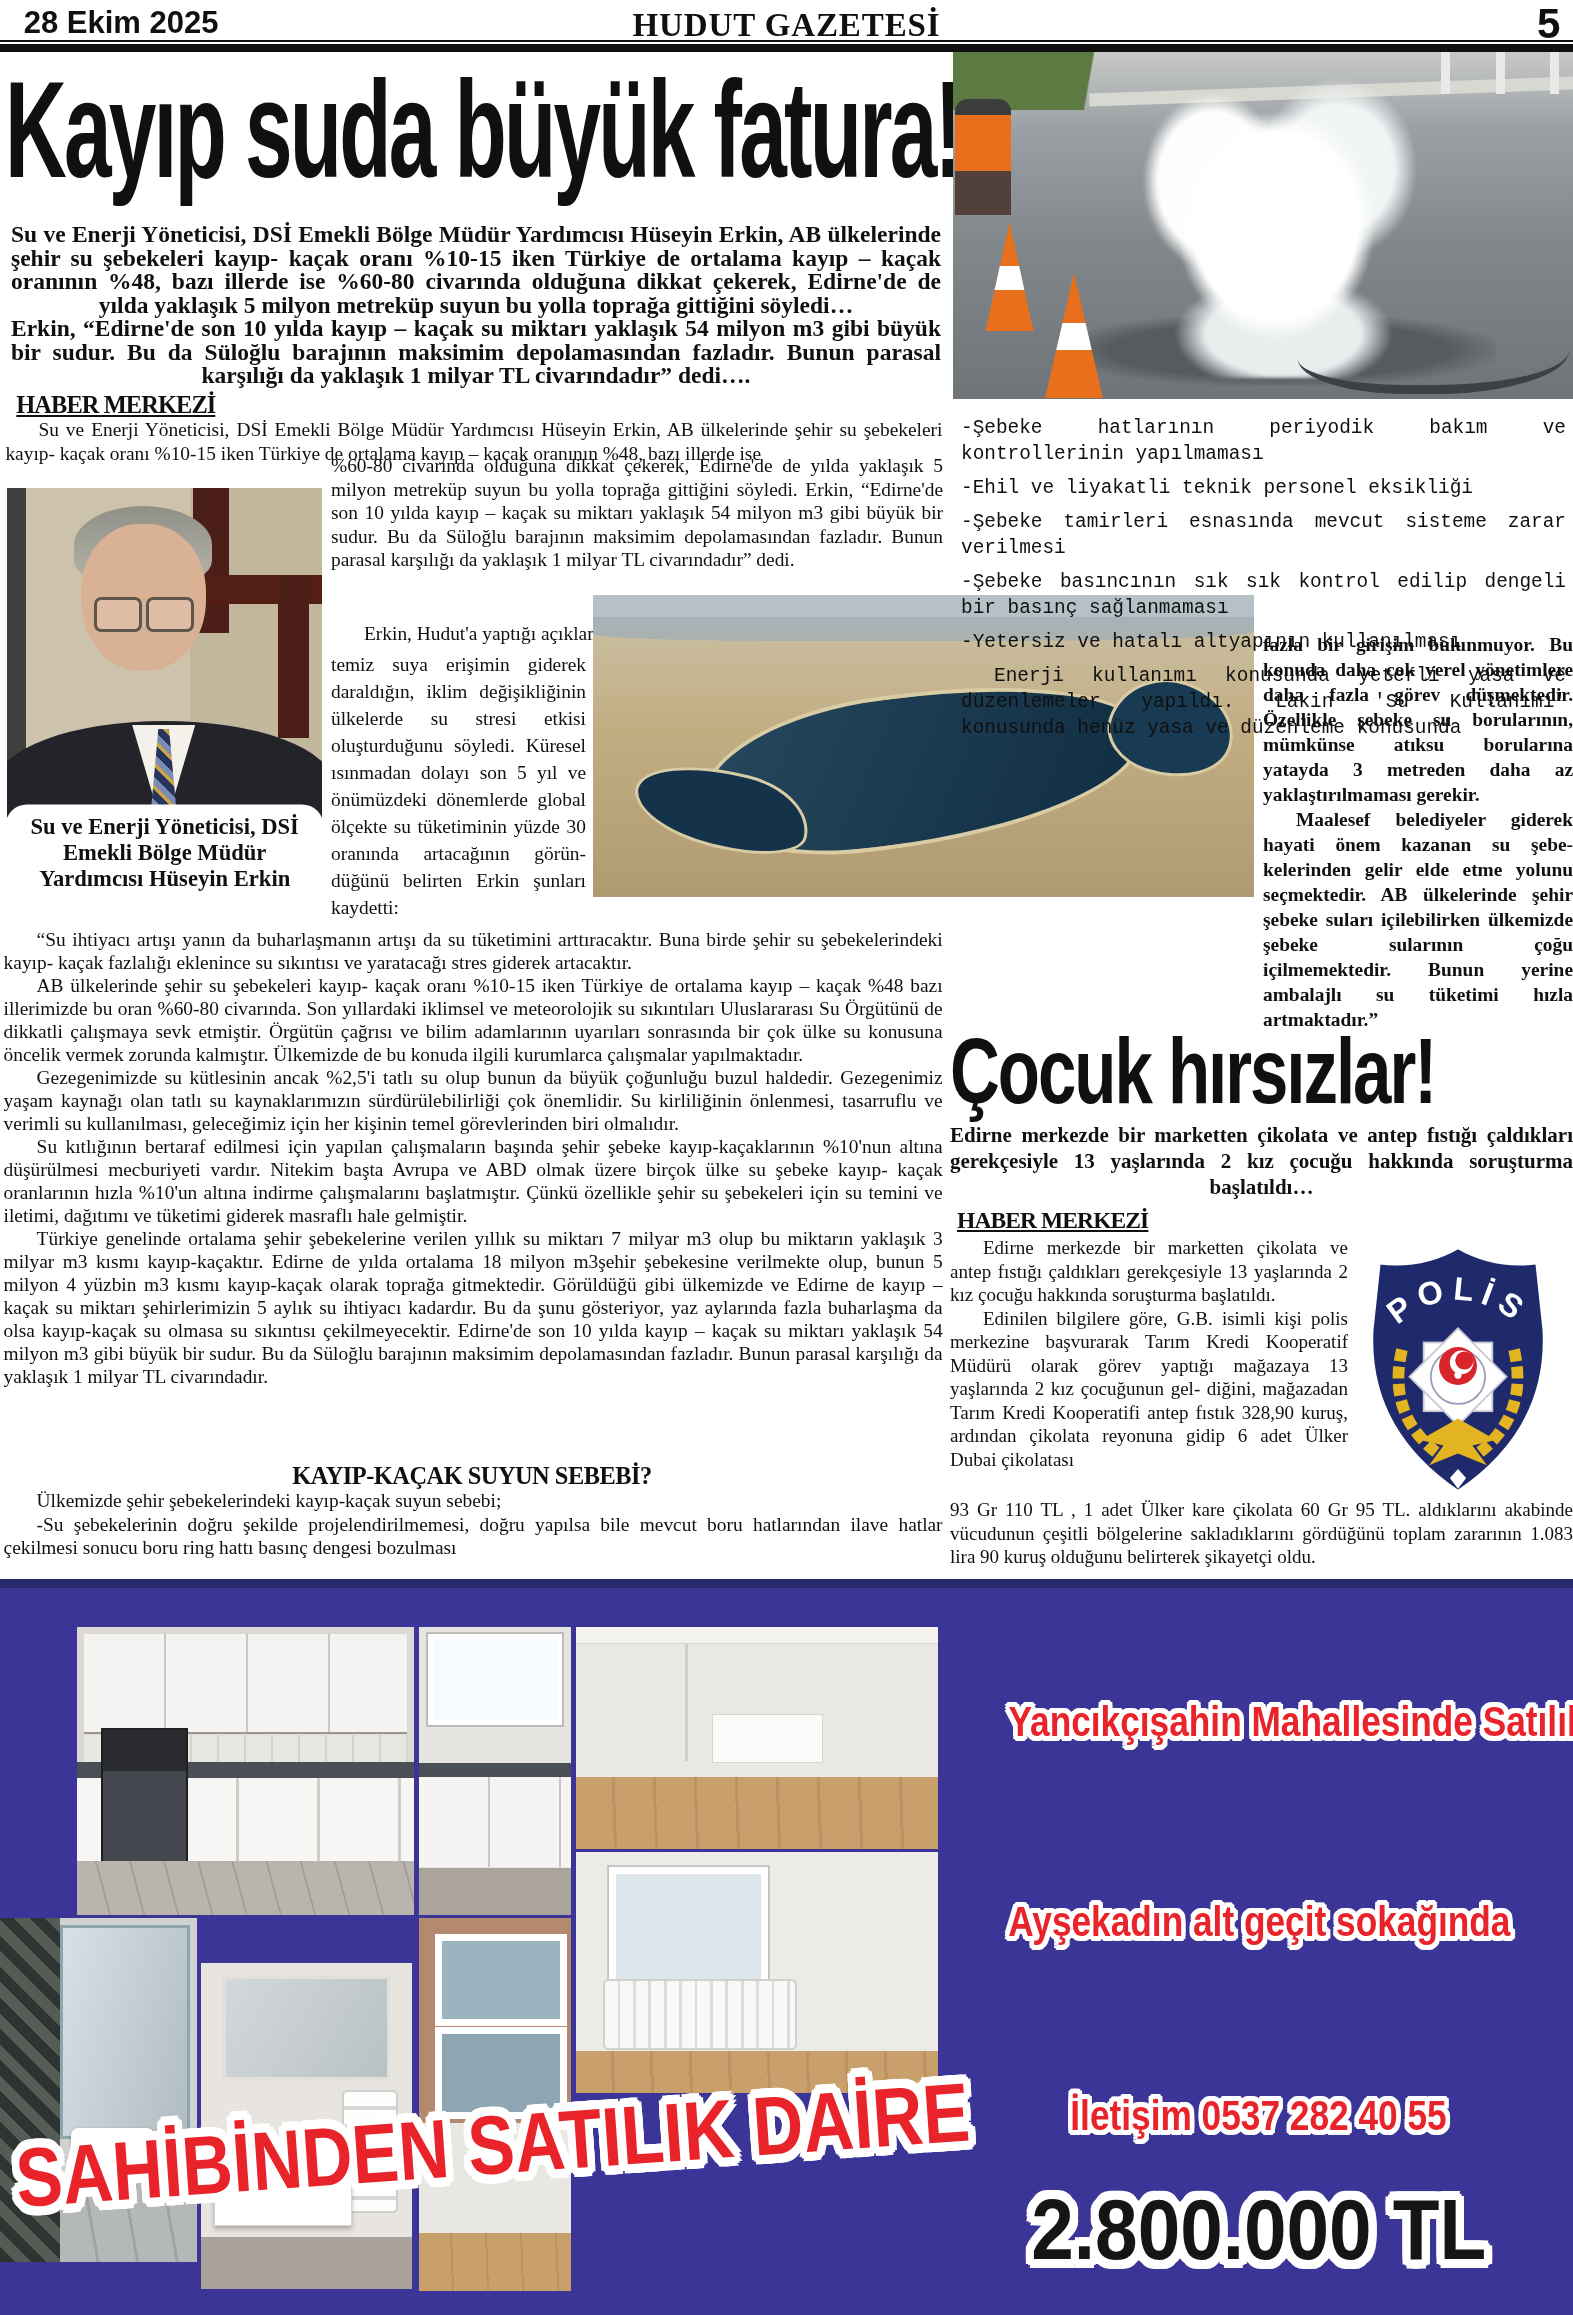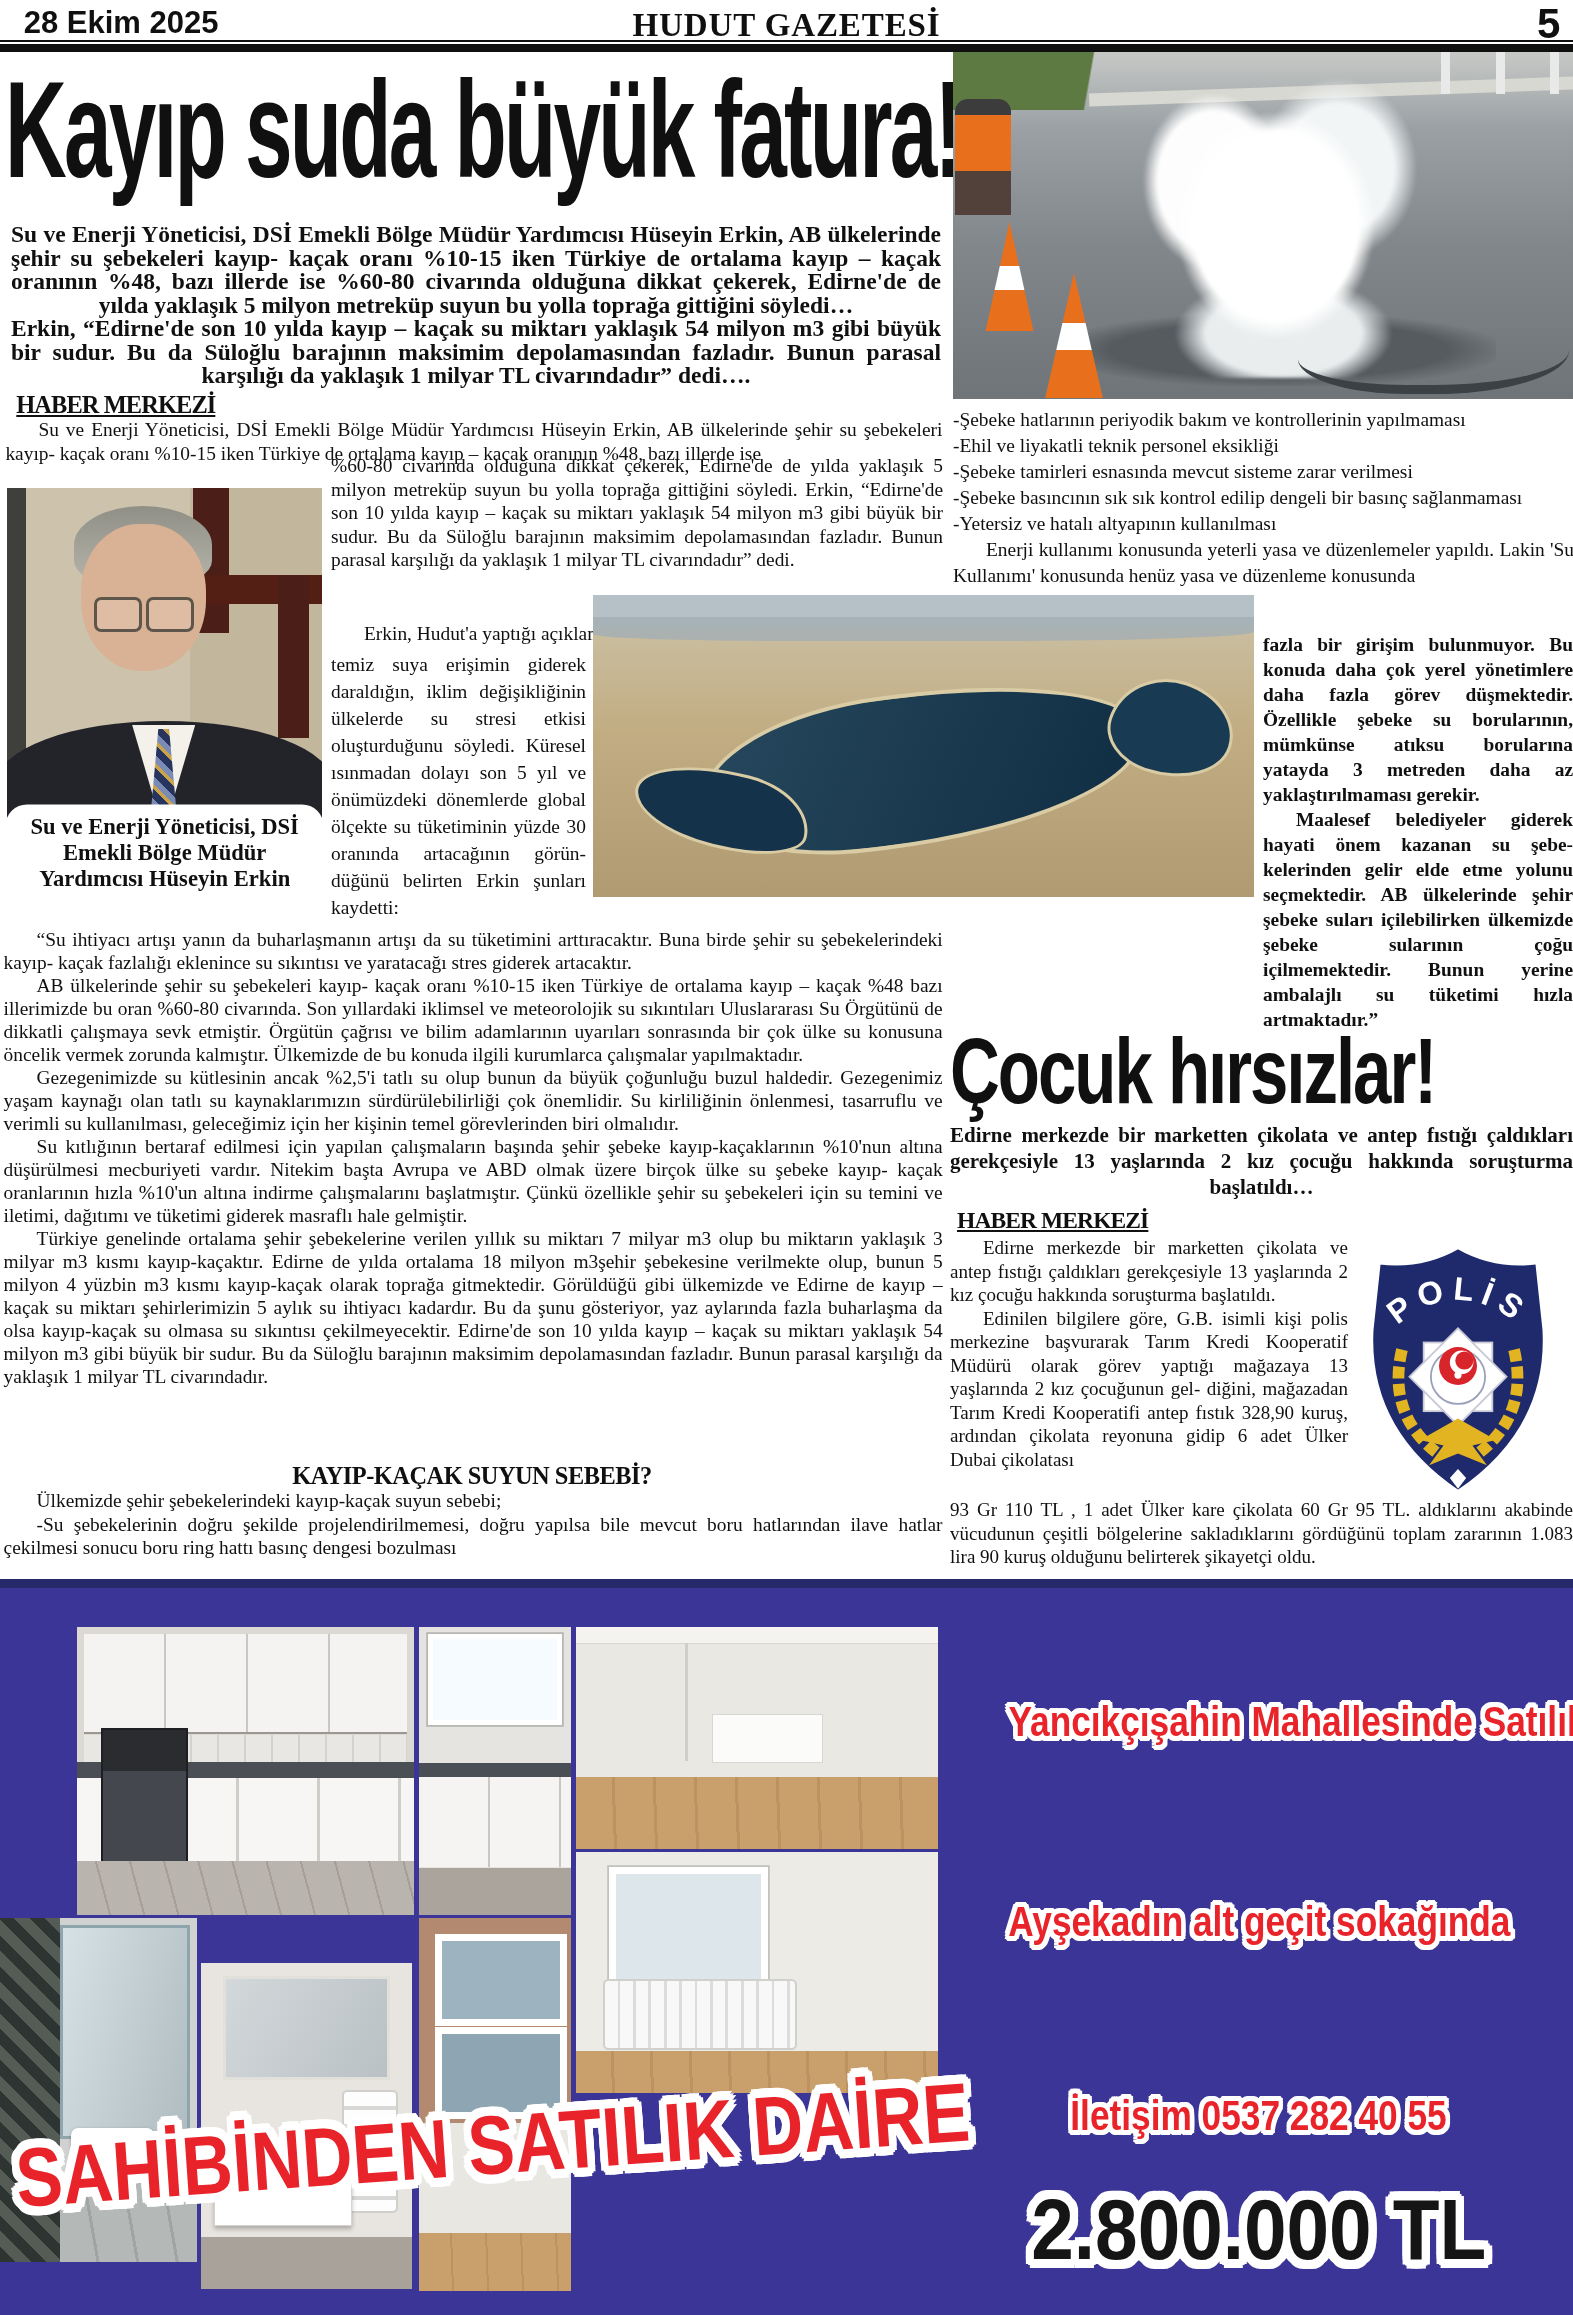--- a/index.html
+++ b/index.html
@@ -30,21 +30,21 @@
   .midcol{left:331px;top:651px;width:255px;line-height:27px;}
   .subhead{font-weight:bold;font-size:24.4px;text-align:center;letter-spacing:-0.5px;}
   .sh1{left:0;top:901px;width:944px;}
   .pars1{left:3.6px;top:928px;width:939px;line-height:23px;}
   .pars1 p{margin:0;}
   .sh2{left:0;top:1462px;width:944px;}
   .pars2{left:3.6px;top:1489px;width:939px;}
   .pars2 p{margin:0;}
   
   .rlist{left:953px;top:407px;width:621px;line-height:26px;}
-  .rlist p{margin:0;}
+  .rlist p{margin:8px;font-family:Liberation Mono, monospace;}
   .rnarrow{left:1263px;top:632px;width:310px;line-height:25px;font-weight:bold;}
   .rnarrow p{margin:0;}
   
   .photo{overflow:hidden;}
   .waterphoto{left:953px;top:52px;width:621px;height:347px;background:linear-gradient(180deg,#c7c9c6 0%,#9aa0a4 22%,#82878b 55%,#6f7478 100%);}
   .wp-grass{left:0;top:0;width:190px;height:58px;background:linear-gradient(100deg,#5d7a42 70%,transparent 71%);}
   .wp-curb{left:136px;top:33px;width:488px;height:12.7px;background:#d8d8d2;transform:rotate(-2deg);}
   .wp-rail{top:0;width:9px;height:42px;background:#e9e9e9;}
   .wp-worker{left:1.8px;top:47px;width:56px;height:116px;background:linear-gradient(180deg,#3c3c3c 0 14%,#e8701c 14% 62%,#52413a 62% 100%);border-radius:12.7px 12.7px 0 0;}
   .wp-plume{left:136px;top:9px;width:389px;height:317px;filter:blur(1.8px);

